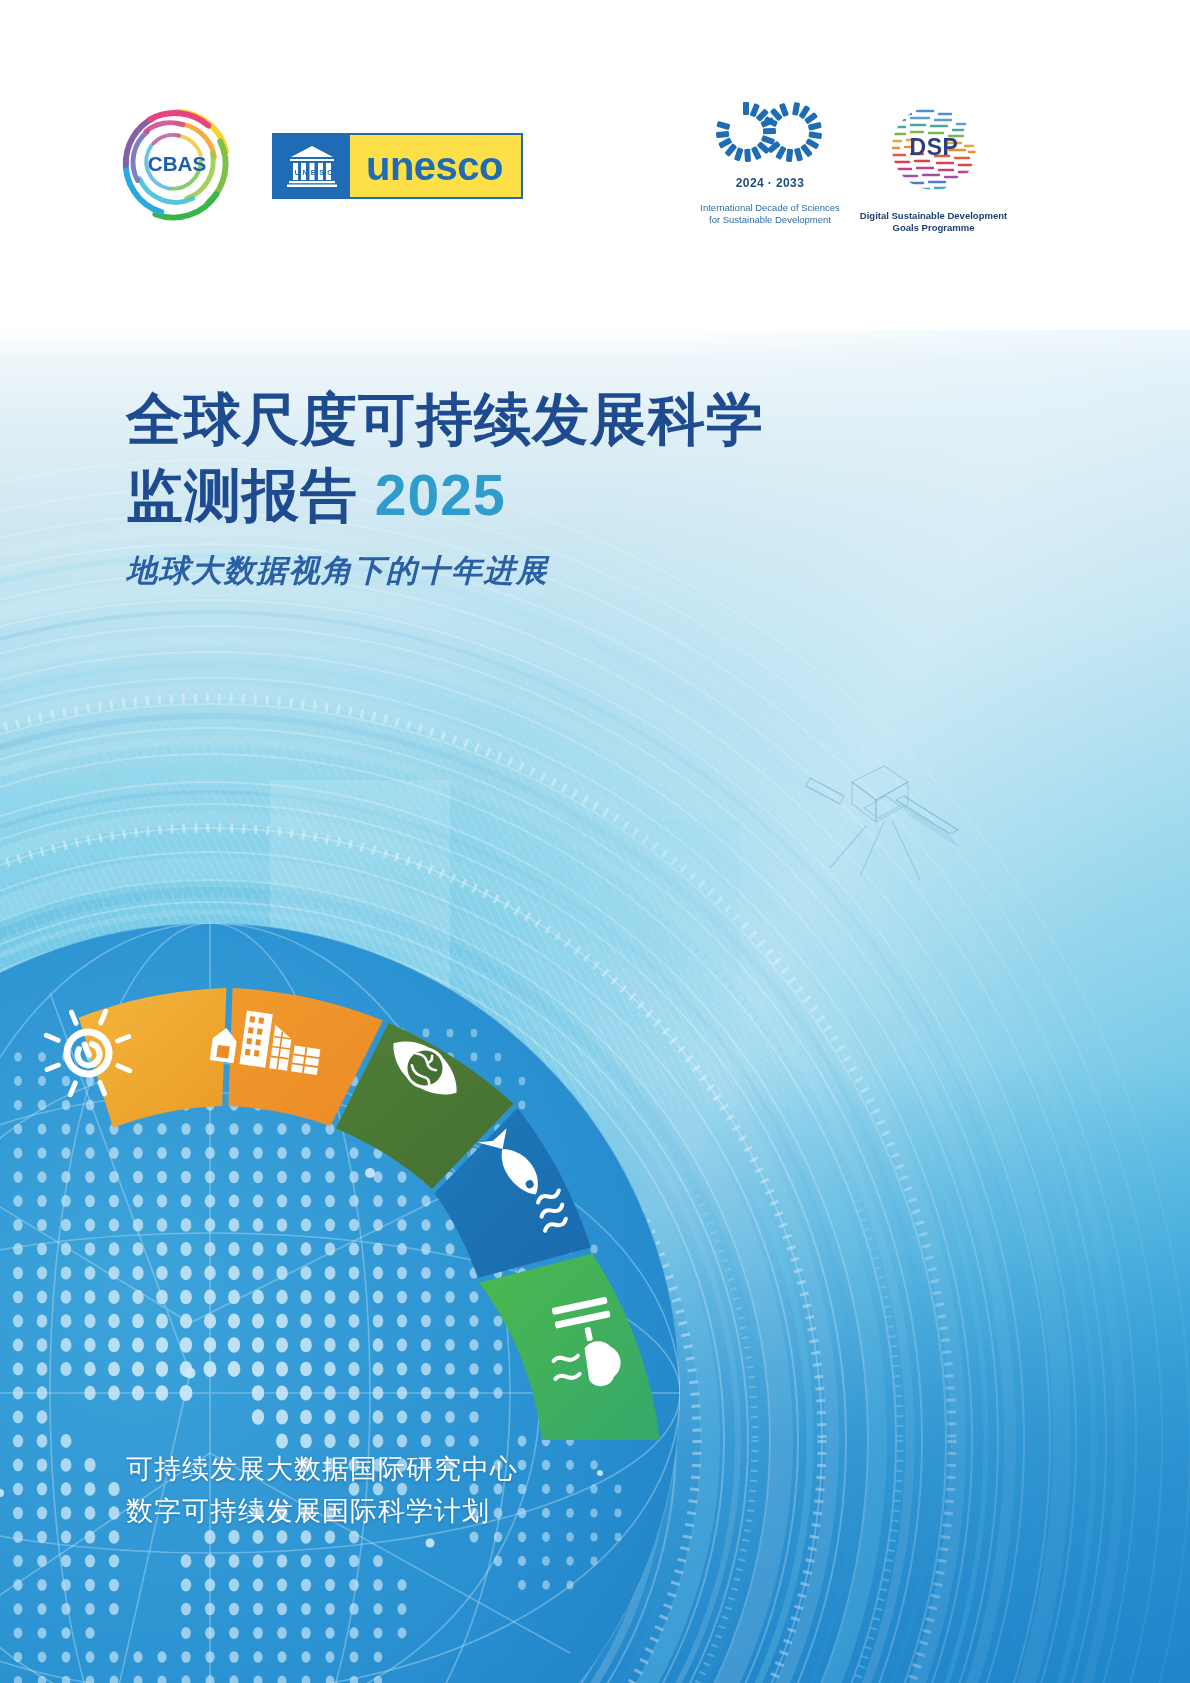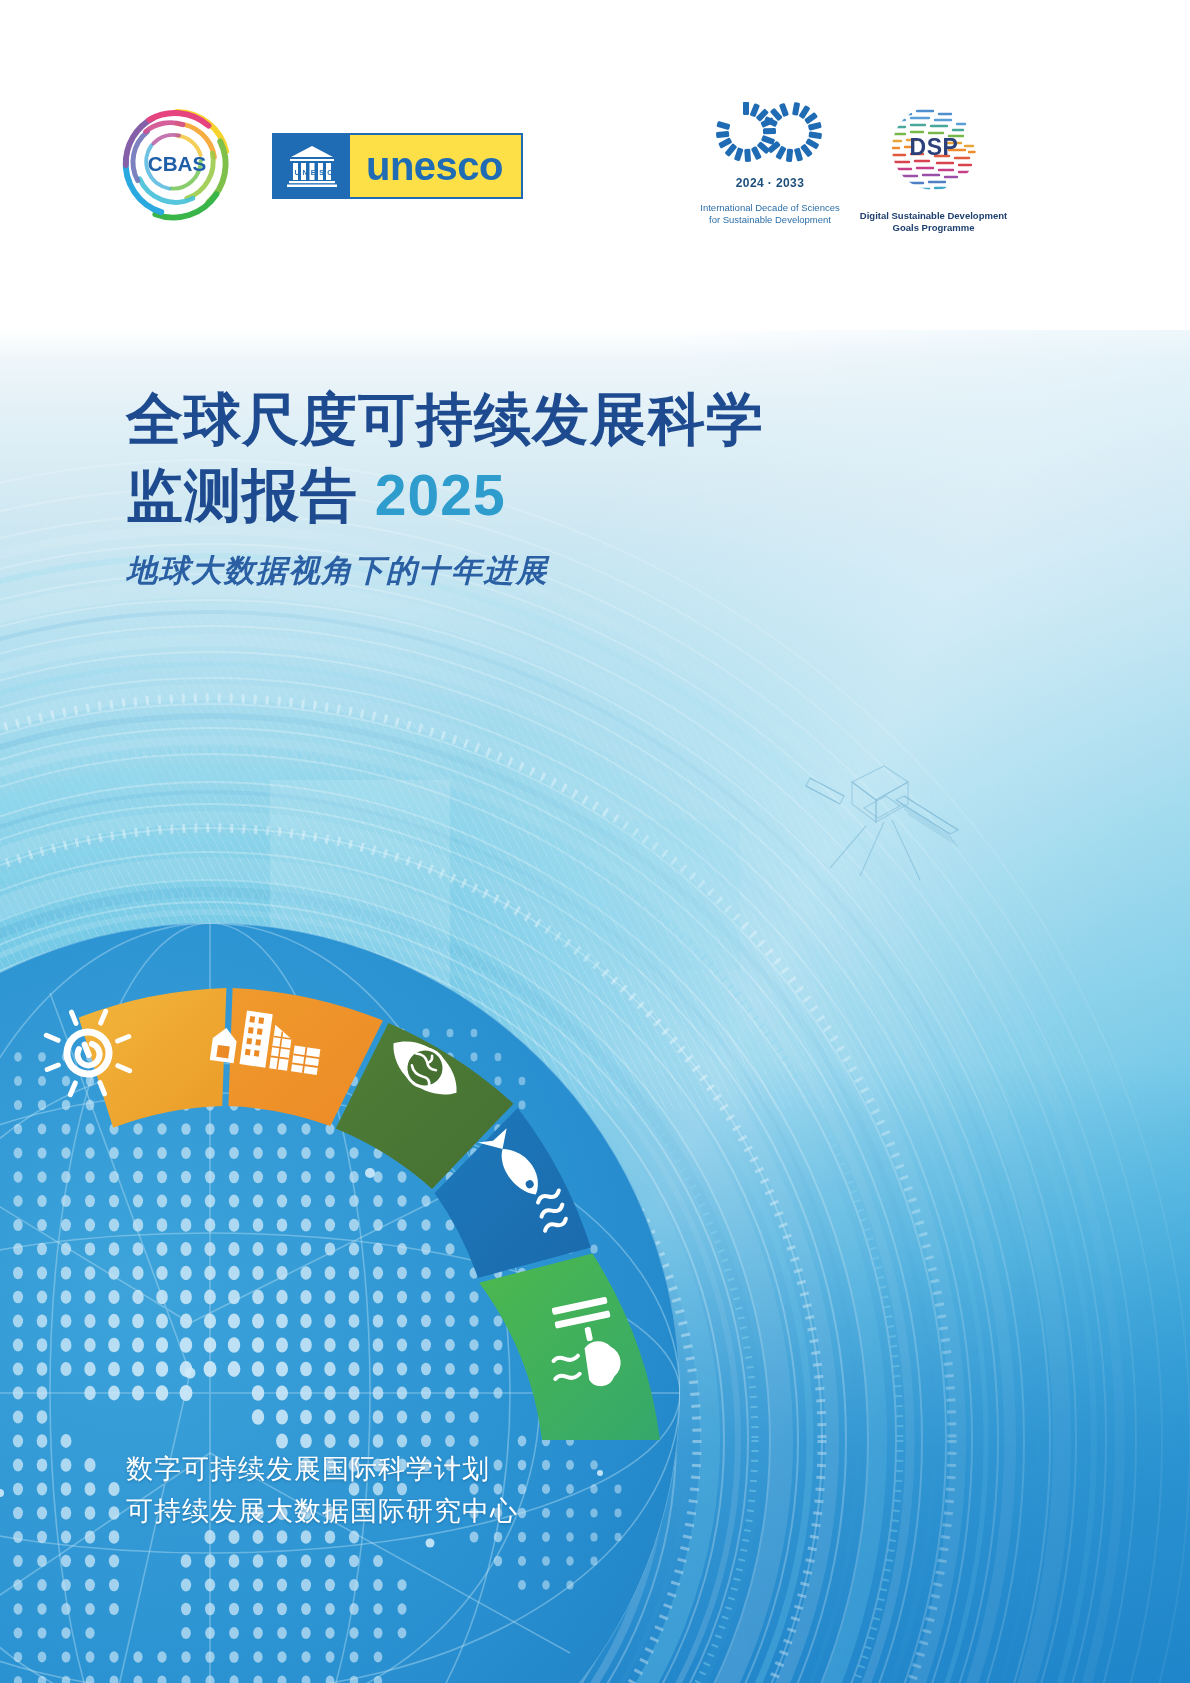--- a/index.html
+++ b/index.html
@@ -1453,17 +1453,17 @@
 
   <div class="title-block">
     <div class="title-line">全球尺度可持续发展科学</div>
     <div class="title-line">
       <span>监测报告</span><span>&nbsp;</span><span class="title-year">2025</span>
     </div>
     <div class="subtitle">地球大数据视角下的十年进展</div>
   </div>
 
   <div class="footer-block">
+    <div class="footer-main">可持续发展大数据国际研究中心</div>
     <div class="footer-main">数字可持续发展国际科学计划</div>
-    <div class="footer-main">可持续发展大数据国际研究中心</div>
   </div>
 
 </div>
 
 </body></html>

